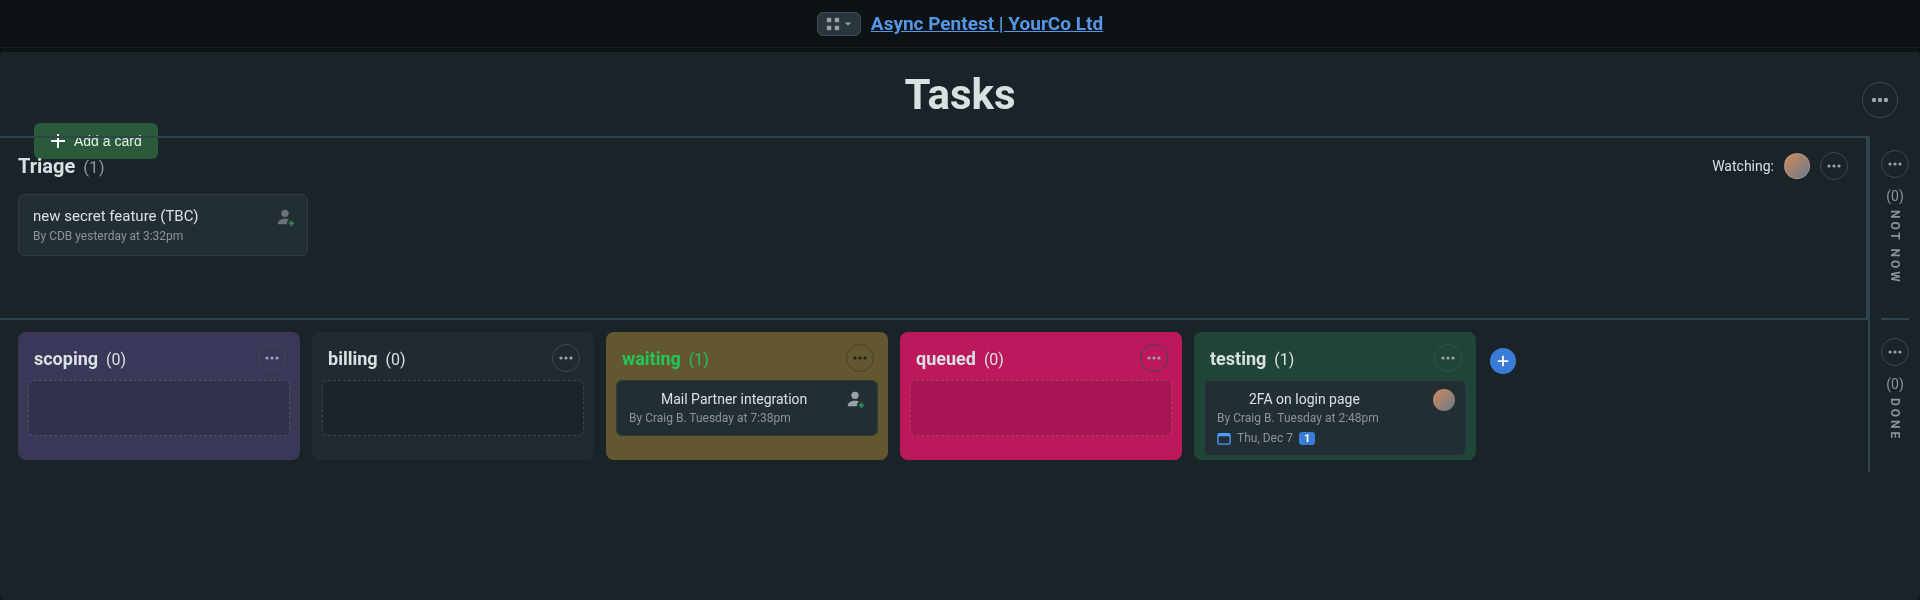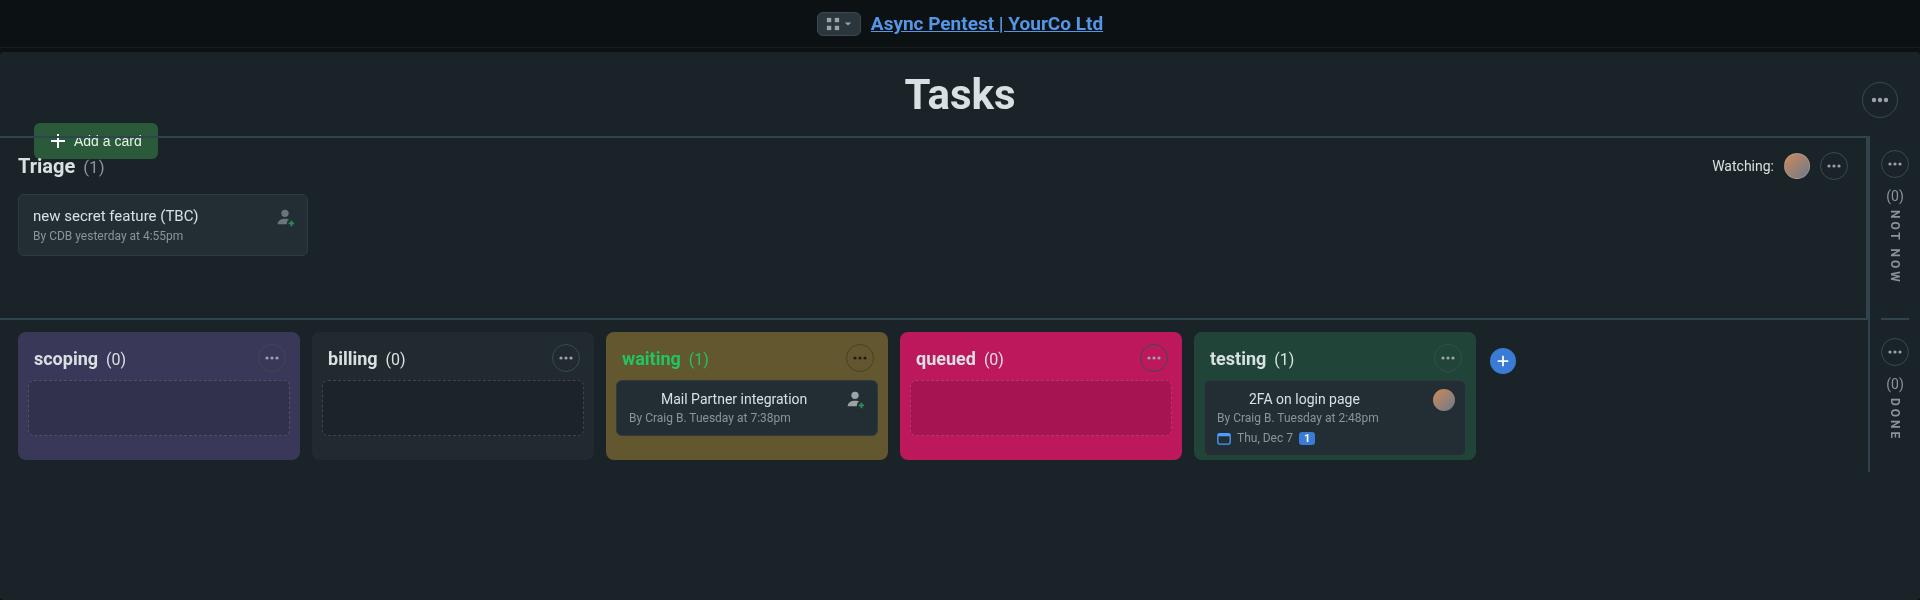--- a/index.html
+++ b/index.html
@@ -345,21 +345,21 @@
               <svg width="14" height="4" class="dots">
                   <circle cx="2" cy="2" r="1.6"></circle>
                   <circle cx="7" cy="2" r="1.6"></circle>
                   <circle cx="12" cy="2" r="1.6"></circle>
                 </svg>
             </div>
           </div>
         </div>
         <div class="card" style="max-width:290px;">
           <div class="card-title">new secret feature (TBC)</div>
-          <div class="card-meta">By CDB yesterday at 4:55pm</div>
+          <div class="card-meta">By CDB yesterday at 3:32pm</div>
           <div class="assign-icon">
             <svg viewBox="0 0 24 24">
               <circle cx="12" cy="8" r="4" fill="#6b7479"></circle>
               <path d="M4 20c0-4 4-6 8-6s8 2 8 6" fill="#6b7479"></path>
               <circle cx="19" cy="19" r="5" fill="#222e33"></circle>
               <path d="M18 16h2v2h2v2h-2v2h-2v-2h-2v-2h2z" fill="#2e8b57"></path>
             </svg>
           </div>
         </div>
       </div>

